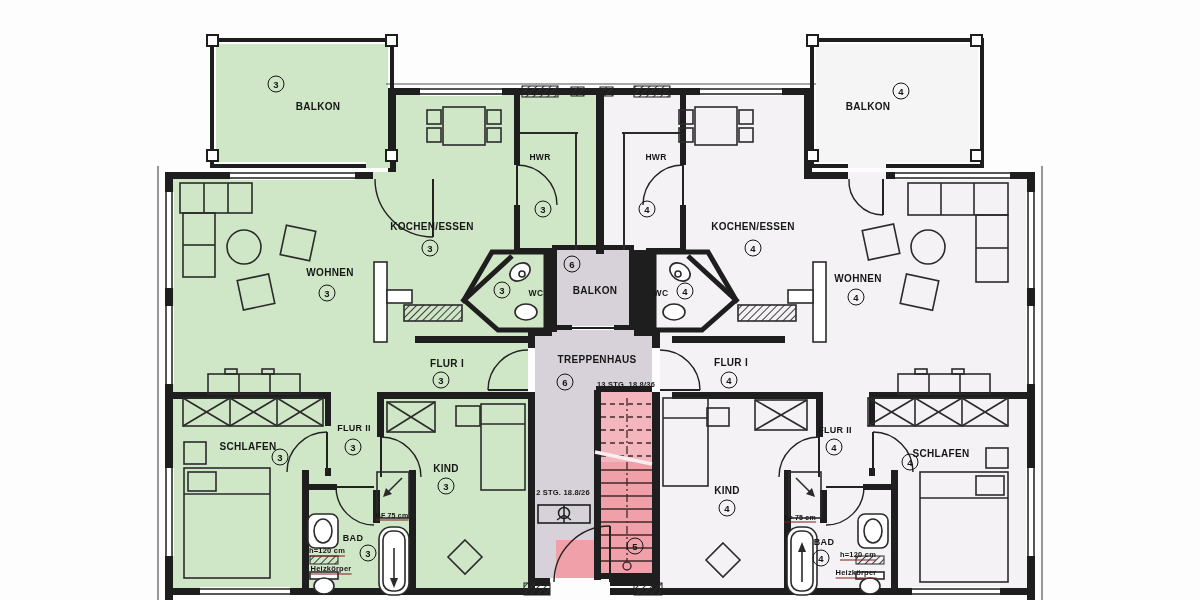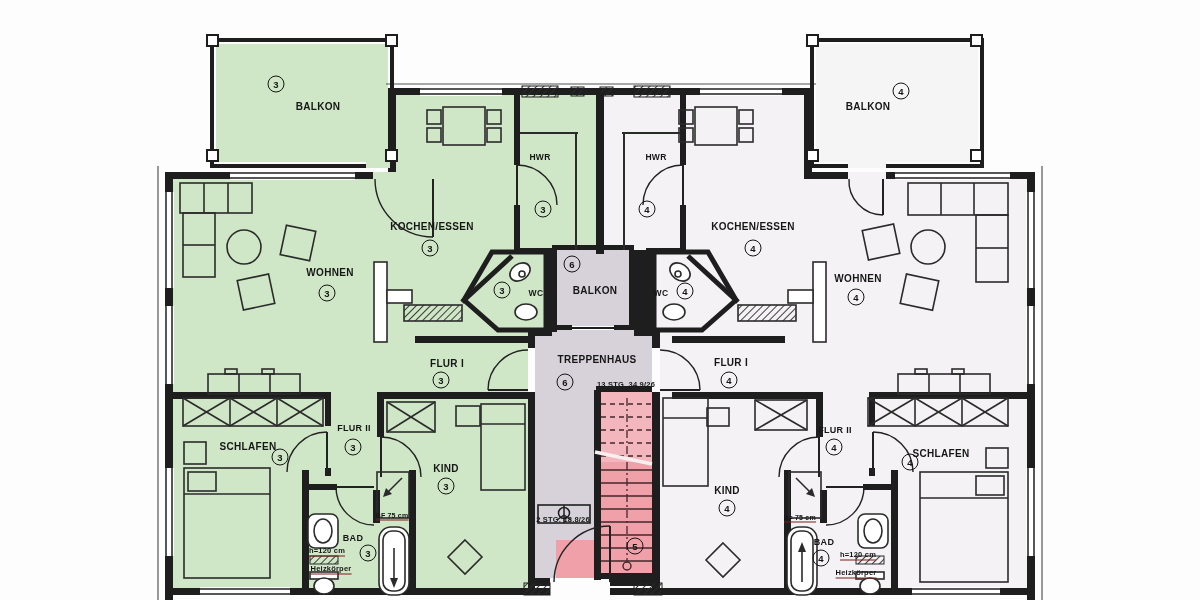--- a/index.html
+++ b/index.html
@@ -472,15 +472,15 @@
   <div class="num" style="left:821px;top:558px">4</div>
   <div class="ann u" style="left:858px;top:555px">h=120 cm</div>
   <div class="ann u" style="left:856px;top:573px">Heizkörper</div>
   <div class="ann u" style="left:800px;top:518px;font-size:7px">h= 75 cm</div>
 
   <div class="lab" style="left:595px;top:290px">BALKON</div>
   <div class="num" style="left:572px;top:264px">6</div>
   <div class="lab" style="left:597px;top:359px">TREPPENHAUS</div>
   <div class="num" style="left:565px;top:382px">6</div>
   <div class="num" style="left:635px;top:546px">5</div>
-  <div class="ann" style="left:626px;top:384px">13 STG. 34.9/26</div>
-  <div class="ann" style="left:563px;top:519px">2 STG. 18.8/26</div>
+  <div class="ann" style="left:626px;top:384px">13 STG. 18.8/36</div>
+  <div class="ann" style="left:563px;top:492px">2 STG. 18.8/26</div>
 </div>
 
 </body></html>

